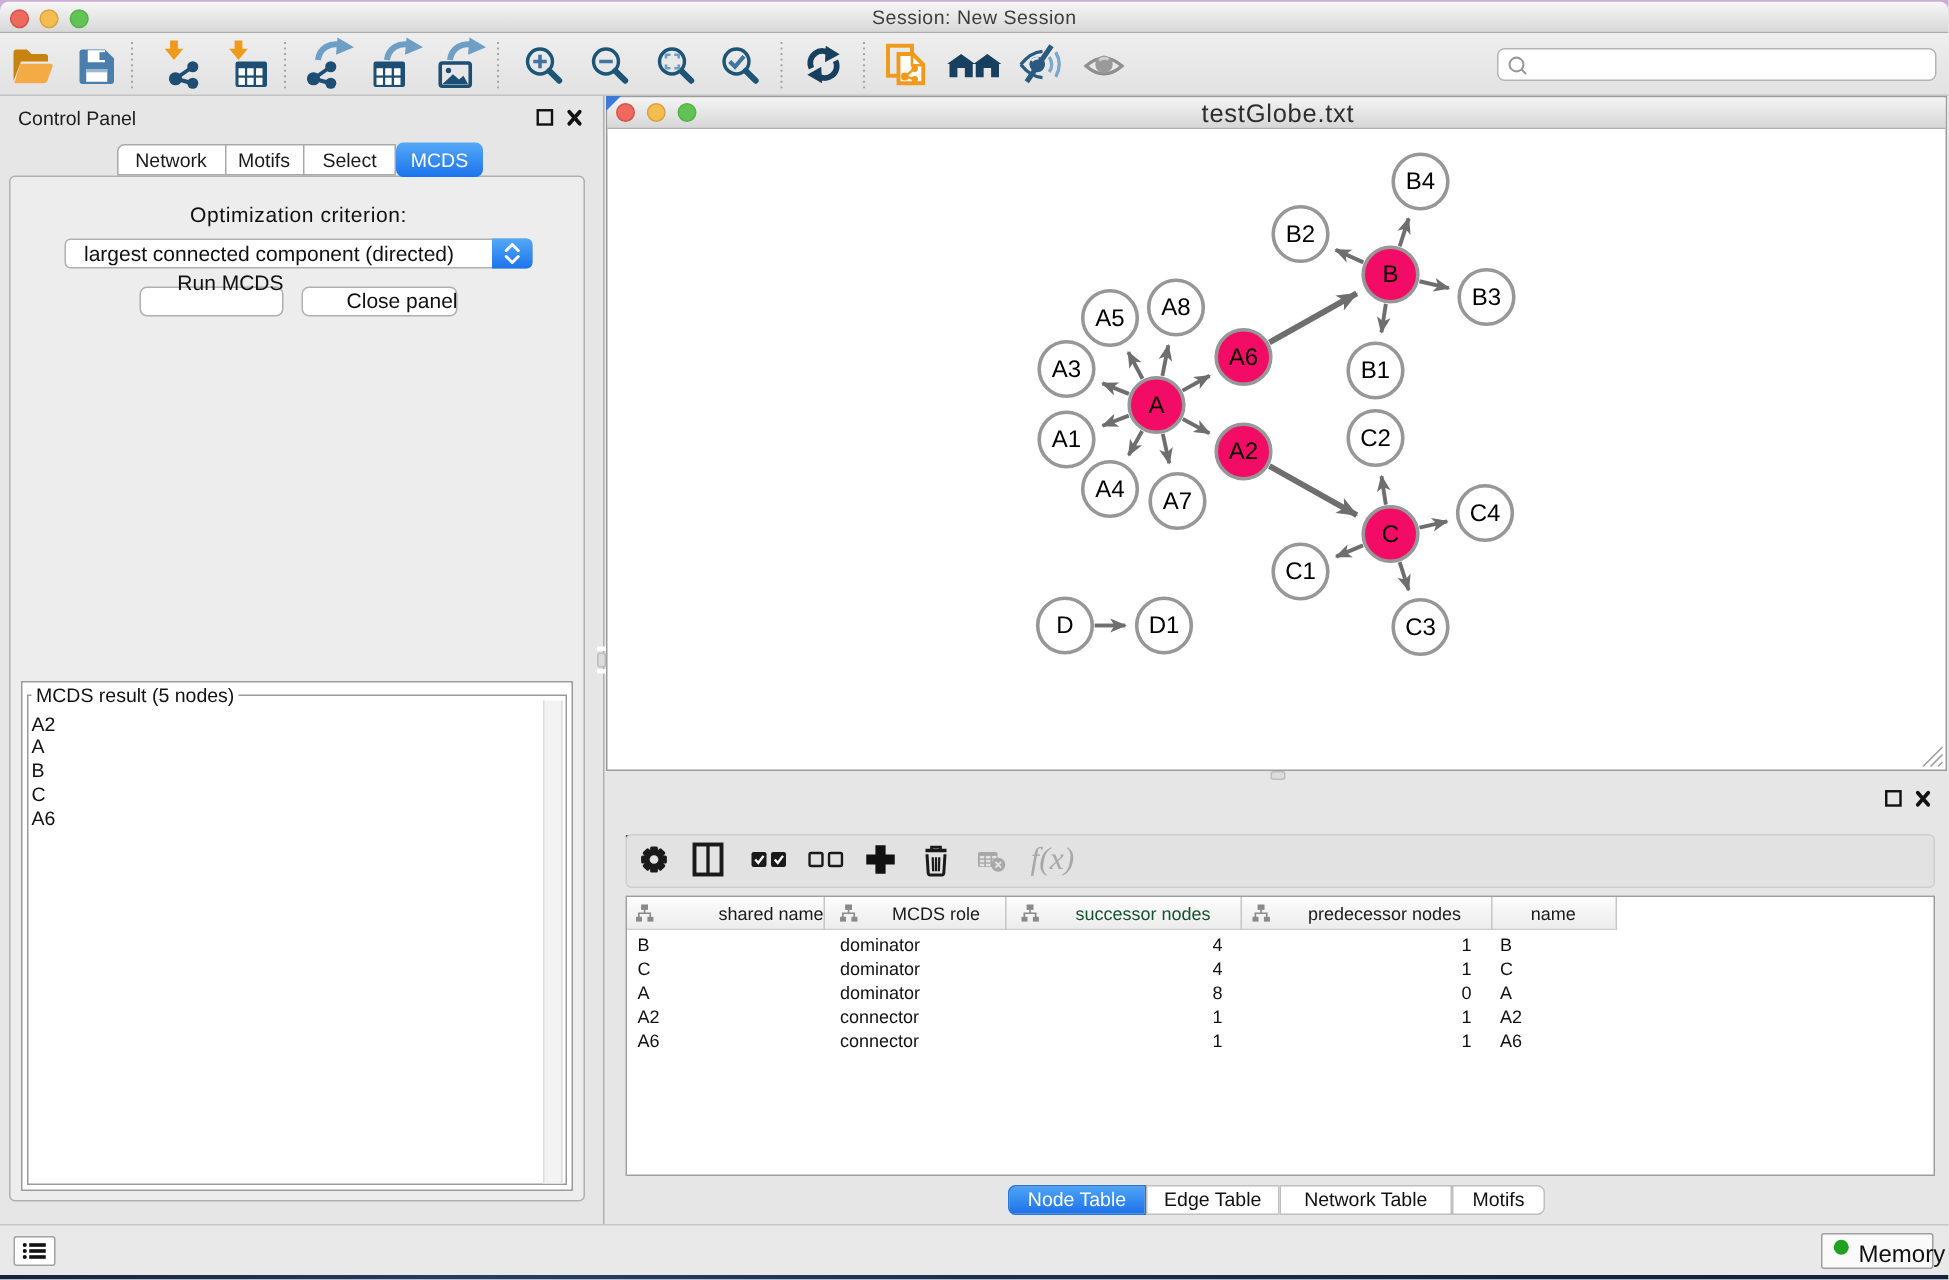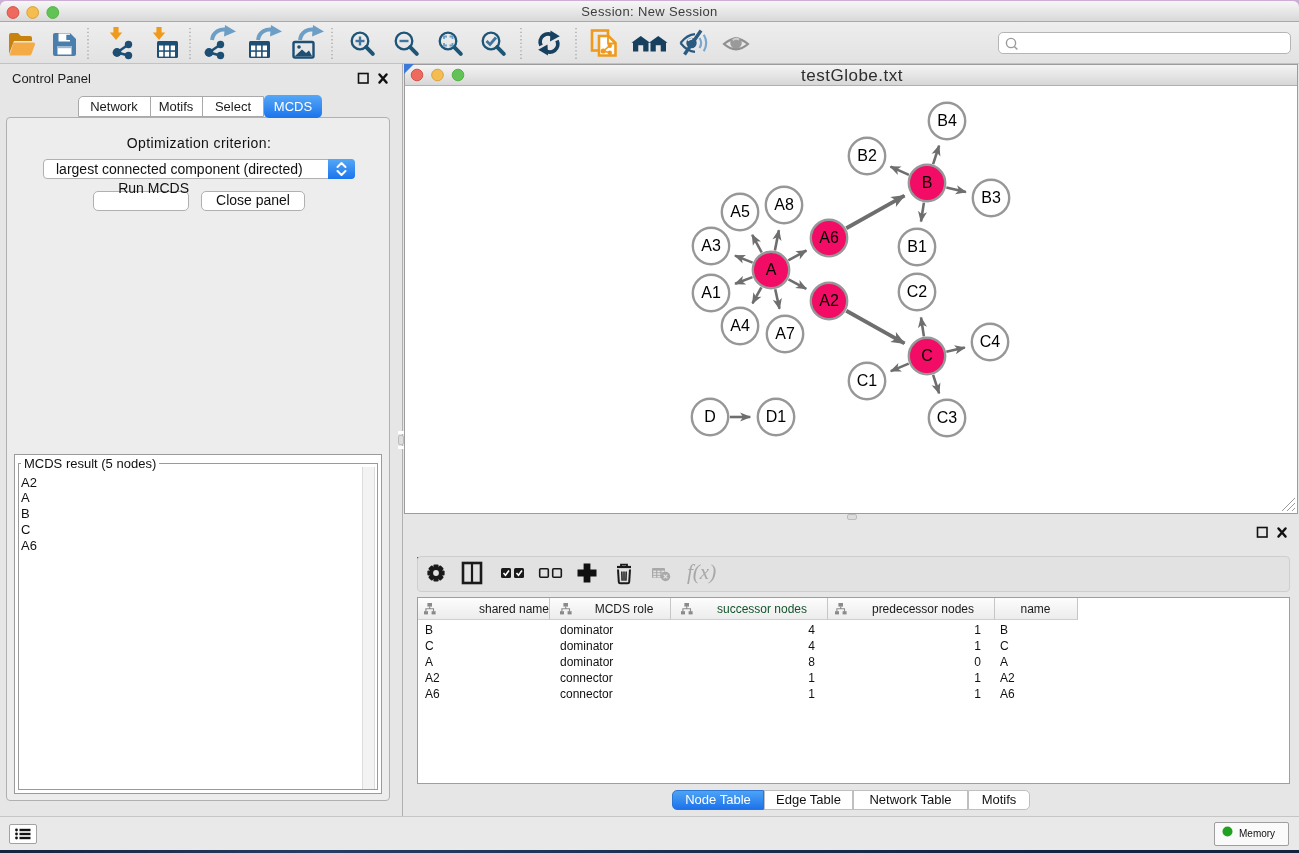--- a/index.html
+++ b/index.html
@@ -132,21 +132,21 @@
 <div class="abs" style="left:43px;top:159px;width:312px;height:20px;background:#fff;border:1px solid #b0b0b0;border-radius:4px;"></div>
 <div class="txt" style="left:56px;top:160px;font-size:14px;color:#111;line-height:18px;">largest connected component (directed)</div>
 <div class="abs" style="left:328px;top:159px;width:27px;height:20px;background:linear-gradient(#55a8f7,#1b74ec);border-radius:0 4px 4px 0;"></div>
 <svg class="abs" style="left:328px;top:159px;" width="27" height="20">
   <path d="M9.5,8 L13.5,4 L17.5,8" fill="none" stroke="#fff" stroke-width="2" stroke-linejoin="round" stroke-linecap="round"></path>
   <path d="M9.5,12 L13.5,16 L17.5,12" fill="none" stroke="#fff" stroke-width="2" stroke-linejoin="round" stroke-linecap="round"></path>
 </svg>
 <div class="abs" style="left:93px;top:191px;width:96px;height:20px;background:#fff;border:1px solid #b0b0b0;border-radius:5px;"></div>
 <div class="txt" style="left:93px;top:179px;width:96px;height:30px;line-height:19px;text-align:right;font-size:14px;color:#111;">Run MCDS</div>
 <div class="abs" style="left:201px;top:191px;width:104px;height:20px;background:#fff;border:1px solid #b0b0b0;border-radius:5px;"></div>
-<div class="txt" style="left:201px;top:191px;width:104px;height:20px;line-height:19px;text-align:center;font-size:14px;color:#111;">Close panel</div>
+<div class="txt" style="left:201px;top:191px;width:104px;height:20px;line-height:19px;text-align:right;font-size:14px;color:#111;">Close panel</div>
 
 <div class="abs" style="left:14px;top:454px;width:368px;height:340px;background:#fff;border:1px solid #9b9b9b;"></div>
 <div class="abs" style="left:18px;top:463px;width:360px;height:327px;border:1px solid #9a9a9a;"></div>
 <div class="txt" style="left:21px;top:456px;font-size:13px;color:#111;background:#fff;padding:0 3px;">MCDS result (5 nodes)</div>
 <div class="abs" style="left:362px;top:467px;width:13px;height:322px;background:#f3f3f3;border-left:1px solid #dcdcdc;border-right:1px solid #dcdcdc;"></div>
 <div class="txt" style="left:21px;top:474.5px;font-size:13px;color:#111;line-height:15.8px;">A2<br>A<br>B<br>C<br>A6</div>
 
 <div class="abs" style="left:404px;top:64px;width:894px;height:450px;background:#fff;border:1px solid #9c9c9c;"></div>
 <div class="abs" style="left:405px;top:65px;width:892px;height:21px;background:linear-gradient(#f4f4f4,#d7d7d7);border-bottom:1px solid #b0b0b0;"></div>
 <svg class="abs" style="left:404px;top:64px;" width="10" height="10">
@@ -378,15 +378,15 @@
     <rect x="4.5" y="0.8" width="11" height="2.4" fill="#111"></rect>
   <circle cx="1.5" cy="6" r="1.4" fill="#111"></circle>
     <rect x="4.5" y="4.8" width="11" height="2.4" fill="#111"></rect>
   <circle cx="1.5" cy="10" r="1.4" fill="#111"></circle>
     <rect x="4.5" y="8.8" width="11" height="2.4" fill="#111"></rect>
 </svg>
 <div class="abs" style="left:1214px;top:822px;width:75px;height:23.5px;background:#fafafa;border:1px solid #9e9e9e;border-radius:2px;"></div>
 <svg class="abs" style="left:1221px;top:826px;" width="14" height="12">
     <circle cx="6.5" cy="5.5" r="5" fill="#21a121"></circle>
   </svg>
-<div class="txt" style="left:1239px;top:828px;font-size:10px;color:#111;">Memory</div>
+<div class="txt" style="left:1239px;top:828px;font-size:16px;color:#111;">Memory</div>
 
 <div class="abs" style="left:0;top:849.5px;width:1299px;height:3.5px;background:linear-gradient(90deg,#16233c,#263d63 25%,#192e4e 55%,#122442 80%,#16233c);"></div>
 
 </body></html>

